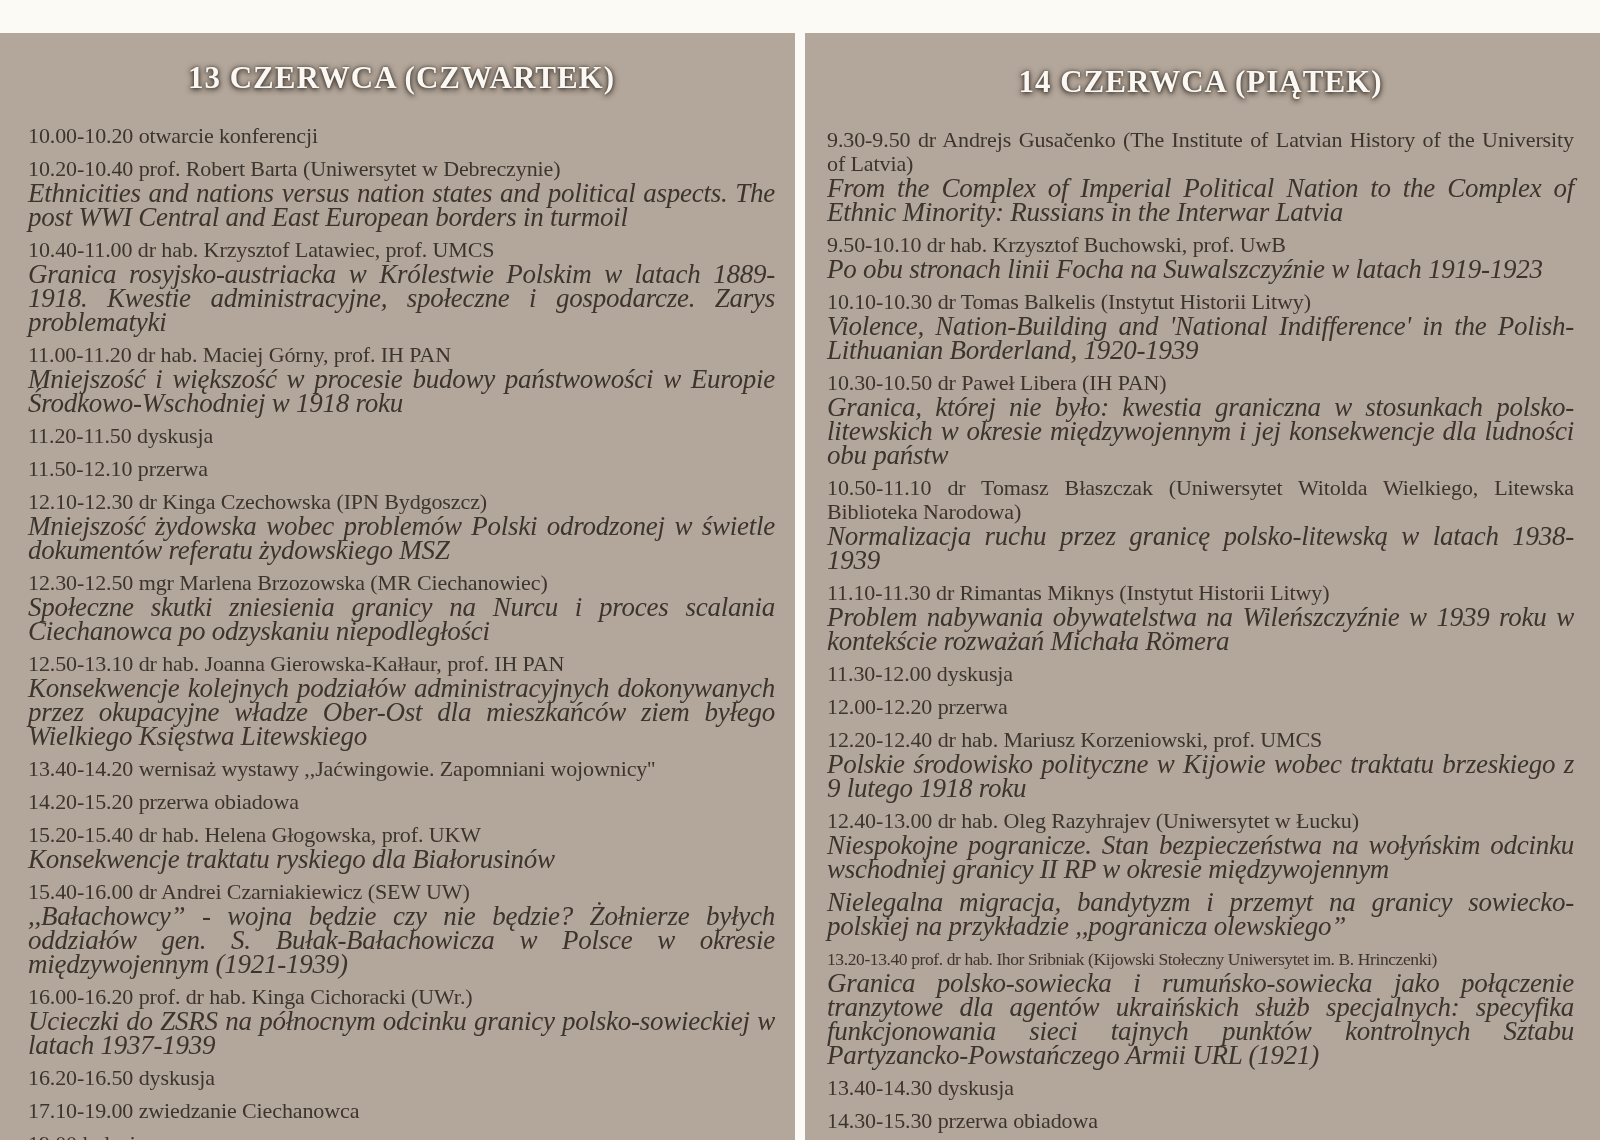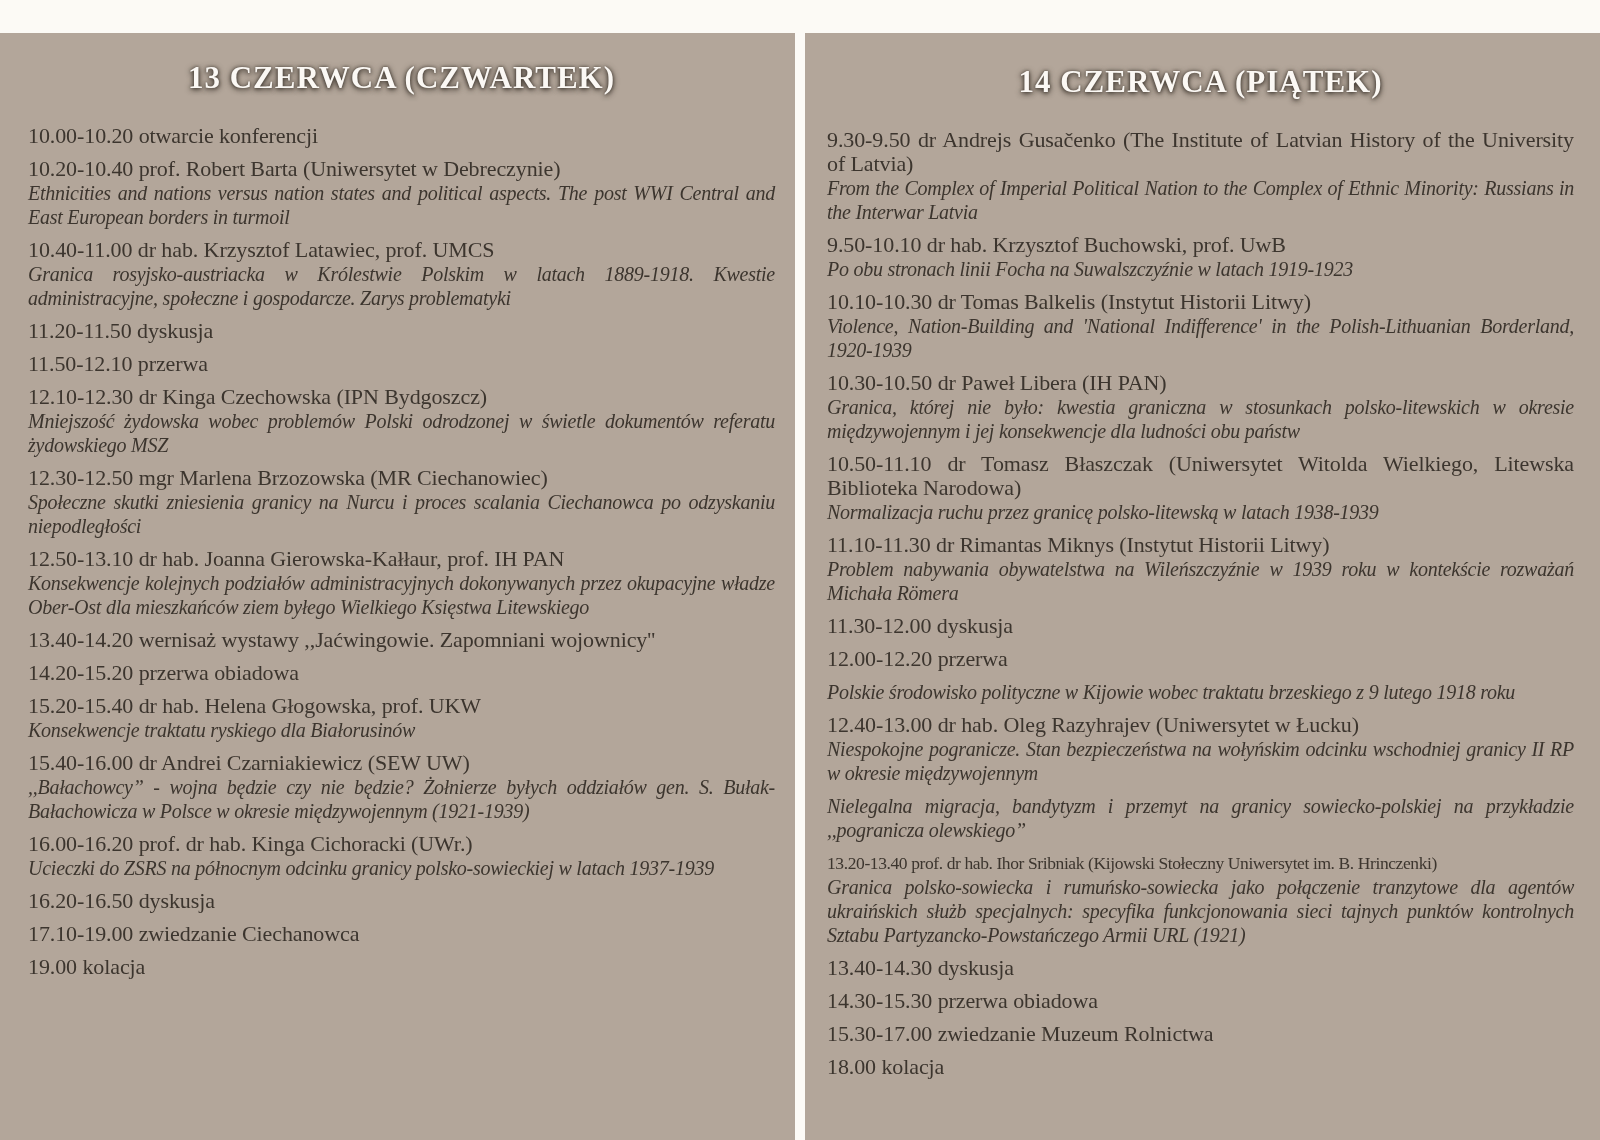--- a/index.html
+++ b/index.html
@@ -40,41 +40,45 @@
     text-align: justify;
     hyphens: none;
     font-family: Liberation Serif, serif;
   }
   .entry { margin: 0 0 9px 0; }
   .entry p { margin: 0; }
   .head { letter-spacing: -0.1px; }
   .head.condensed { font-size: 17.5px; letter-spacing: -0.4px; }
   .title-it {
     font-style: italic;
-    font-size: 20px;
+    font-size: 27px;
     letter-spacing: -0.25px;
   }
 </style>
 </head>
 <body>
 
 <div class="poster" id="poster">
     <section class="page">
       <h1 class="page-title">13 CZERWCA (CZWARTEK)</h1>
       <div class="entries">
         <div class="entry">
           <p class="head"><span class="time">10.00-10.20</span> <span class="label">otwarcie konferencji</span></p>
         </div>
         <div class="entry">
           <p class="head"><span class="time">10.20-10.40</span> <span class="label">prof. Robert Barta (Uniwersytet w Debreczynie)</span></p>
           <p class="title-it">Ethnicities and nations versus nation states and political aspects. The post WWI Central and East European borders in turmoil</p>
         </div>
         <div class="entry">
           <p class="head"><span class="time">10.40-11.00</span> <span class="label">dr hab. Krzysztof Latawiec, prof. UMCS</span></p>
           <p class="title-it">Granica rosyjsko-austriacka w Królestwie Polskim w latach 1889-1918. Kwestie administracyjne, społeczne i gospodarcze. Zarys problematyki</p>
+        </div>
+        <div class="entry">
+          <p class="head"><span class="time">11.00-11.20</span> <span class="label">dr hab. Maciej Górny, prof. IH PAN</span></p>
+          <p class="title-it">Mniejszość i większość w procesie budowy państwowości w Europie Środkowo-Wschodniej w 1918 roku</p>
         </div>
         <div class="entry">
           <p class="head"><span class="time">11.20-11.50</span> <span class="label">dyskusja</span></p>
         </div>
         <div class="entry">
           <p class="head"><span class="time">11.50-12.10</span> <span class="label">przerwa</span></p>
         </div>
         <div class="entry">
           <p class="head"><span class="time">12.10-12.30</span> <span class="label">dr Kinga Czechowska (IPN Bydgoszcz)</span></p>
           <p class="title-it">Mniejszość żydowska wobec problemów Polski odrodzonej w świetle dokumentów referatu żydowskiego MSZ</p>
@@ -144,20 +148,21 @@
           <p class="head"><span class="time">11.10-11.30</span> <span class="label">dr Rimantas Miknys (Instytut Historii Litwy)</span></p>
           <p class="title-it">Problem nabywania obywatelstwa na Wileńszczyźnie w 1939 roku w kontekście rozważań Michała Römera</p>
         </div>
         <div class="entry">
           <p class="head"><span class="time">11.30-12.00</span> <span class="label">dyskusja</span></p>
         </div>
         <div class="entry">
           <p class="head"><span class="time">12.00-12.20</span> <span class="label">przerwa</span></p>
         </div>
         <div class="entry">
+          <p class="head"><span class="time">12.20-12.40</span> <span class="label">dr hab. Mariusz Korzeniowski, prof. UMCS</span></p>
           <p class="title-it">Polskie środowisko polityczne w Kijowie wobec traktatu brzeskiego z 9 lutego 1918 roku</p>
         </div>
         <div class="entry">
           <p class="head"><span class="time">12.40-13.00</span> <span class="label">dr hab. Oleg Razyhrajev (Uniwersytet w Łucku)</span></p>
           <p class="title-it">Niespokojne pogranicze. Stan bezpieczeństwa na wołyńskim odcinku wschodniej granicy II RP w okresie międzywojennym</p>
         </div>
         <div class="entry">
           <p class="title-it">Nielegalna migracja, bandytyzm i przemyt na granicy sowiecko-polskiej na przykładzie ,,pogranicza olewskiego”</p>
         </div>
         <div class="entry">

